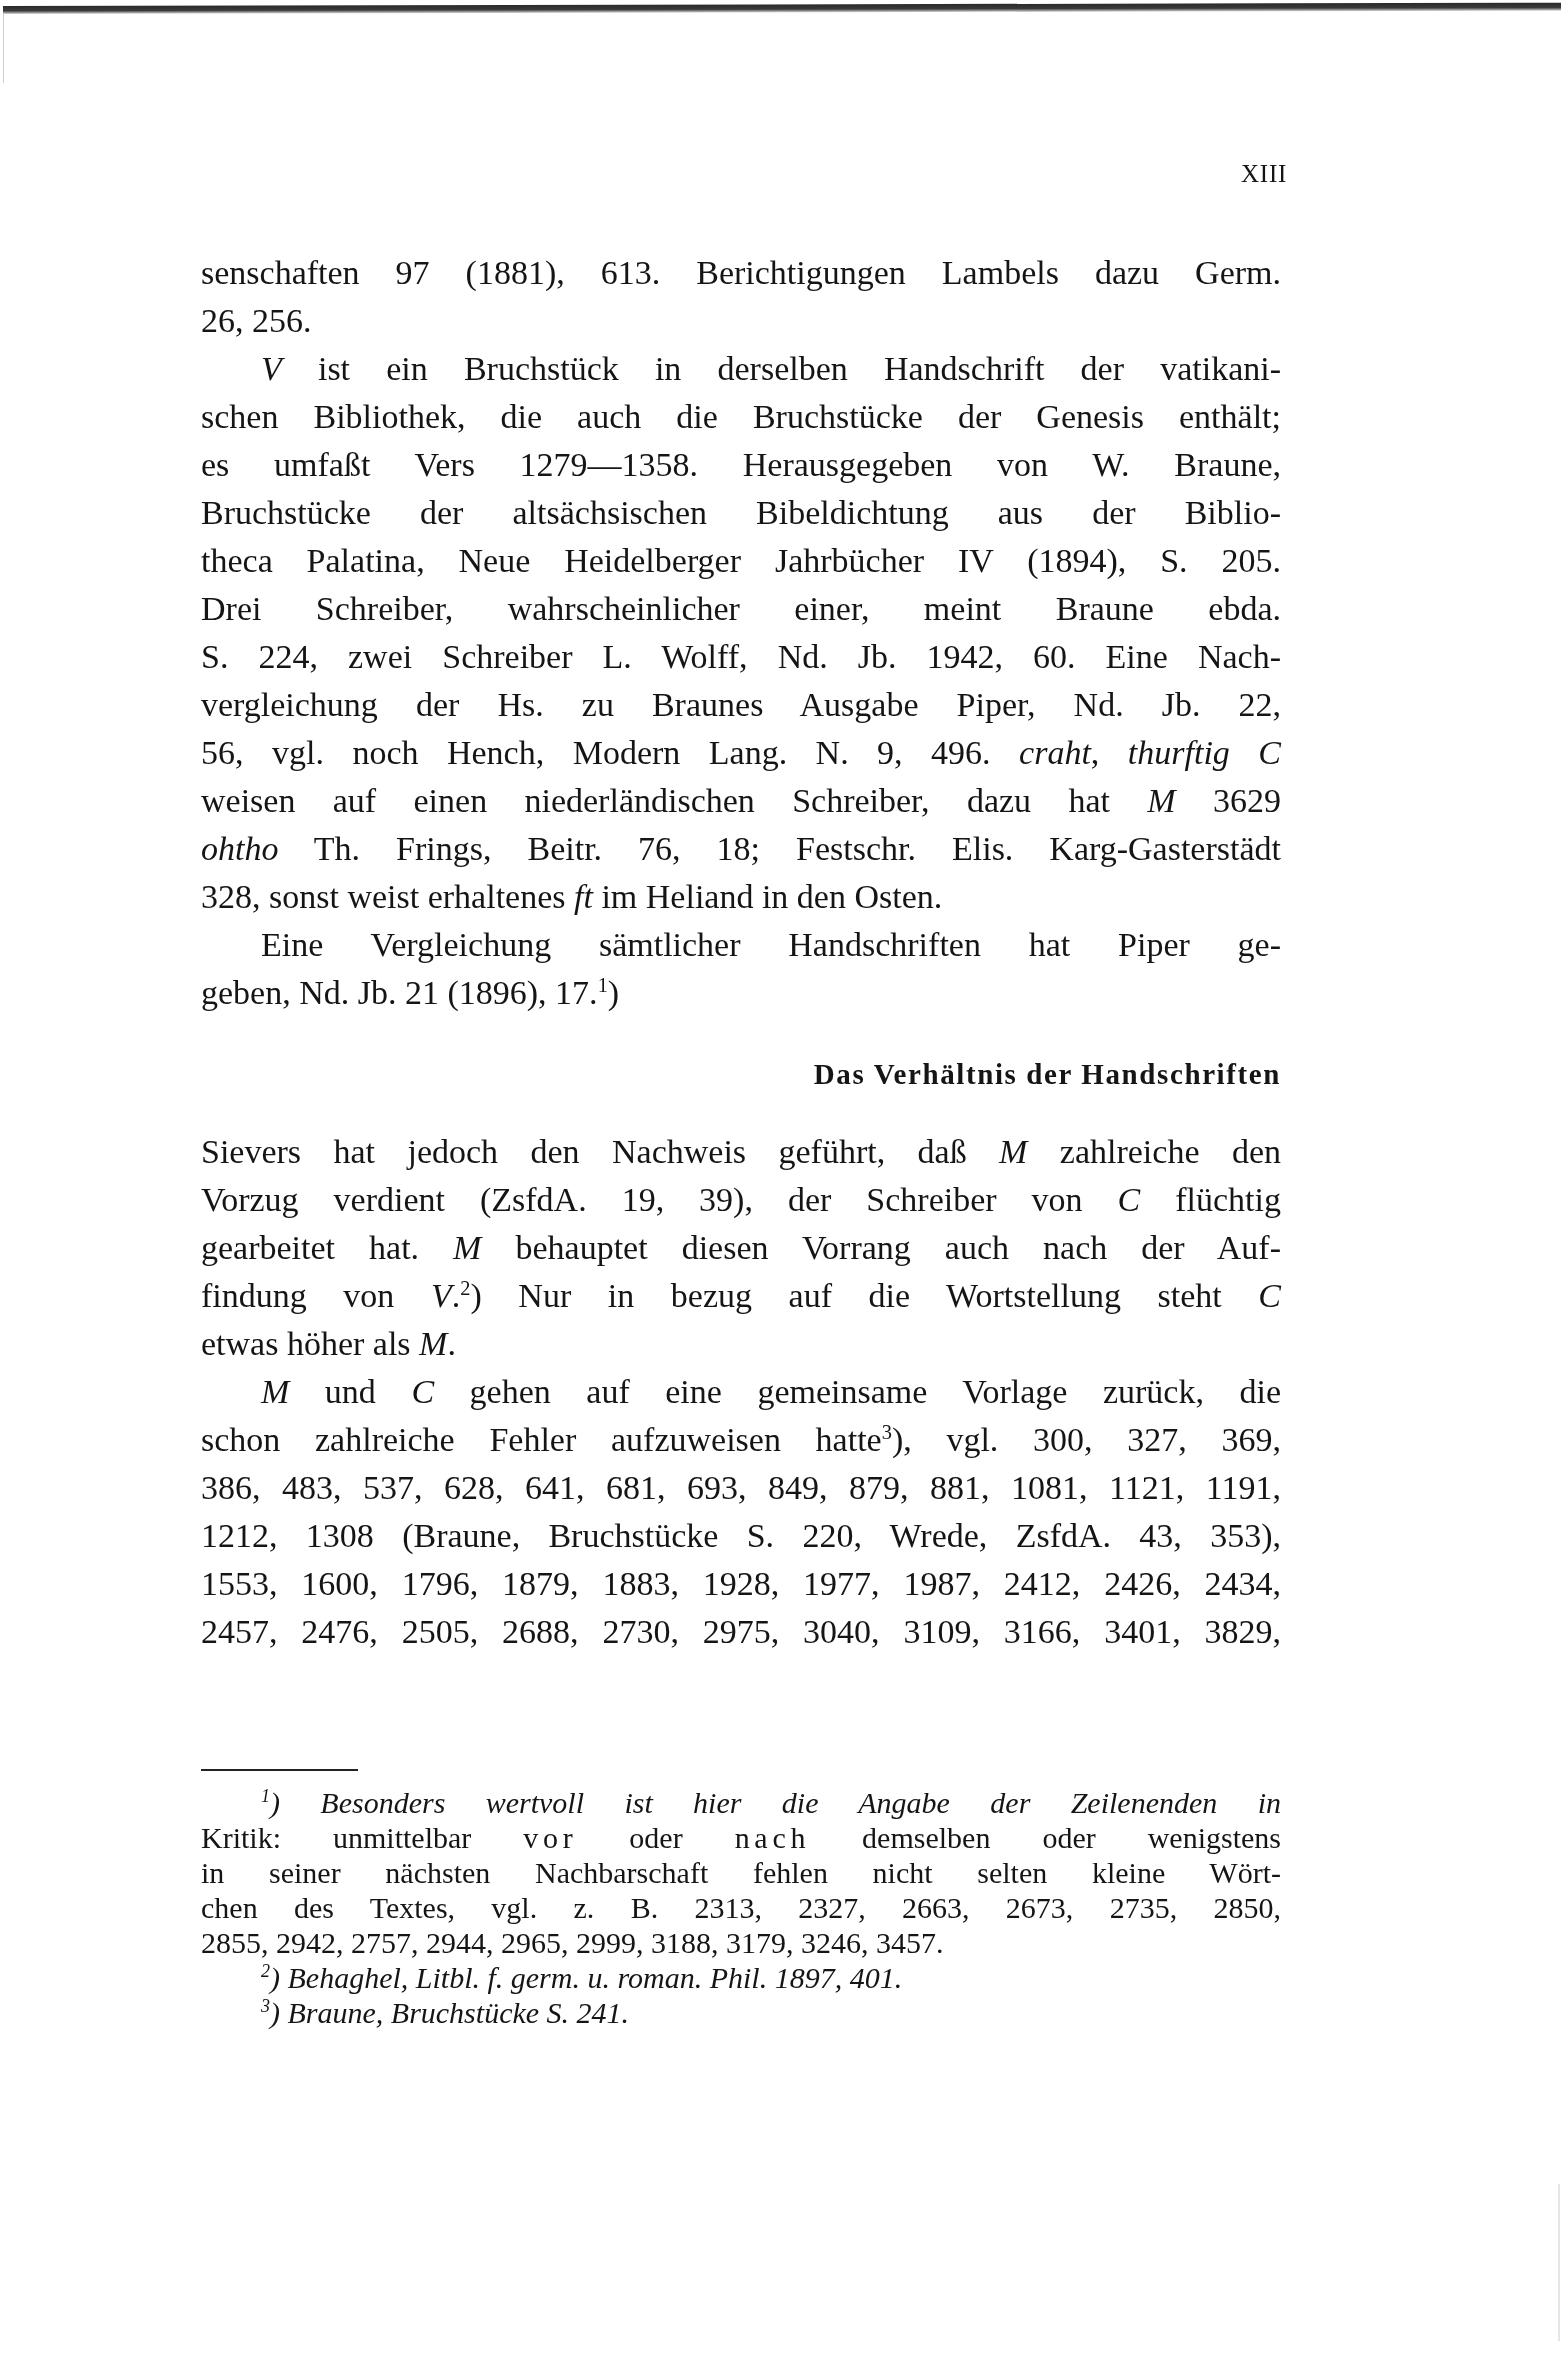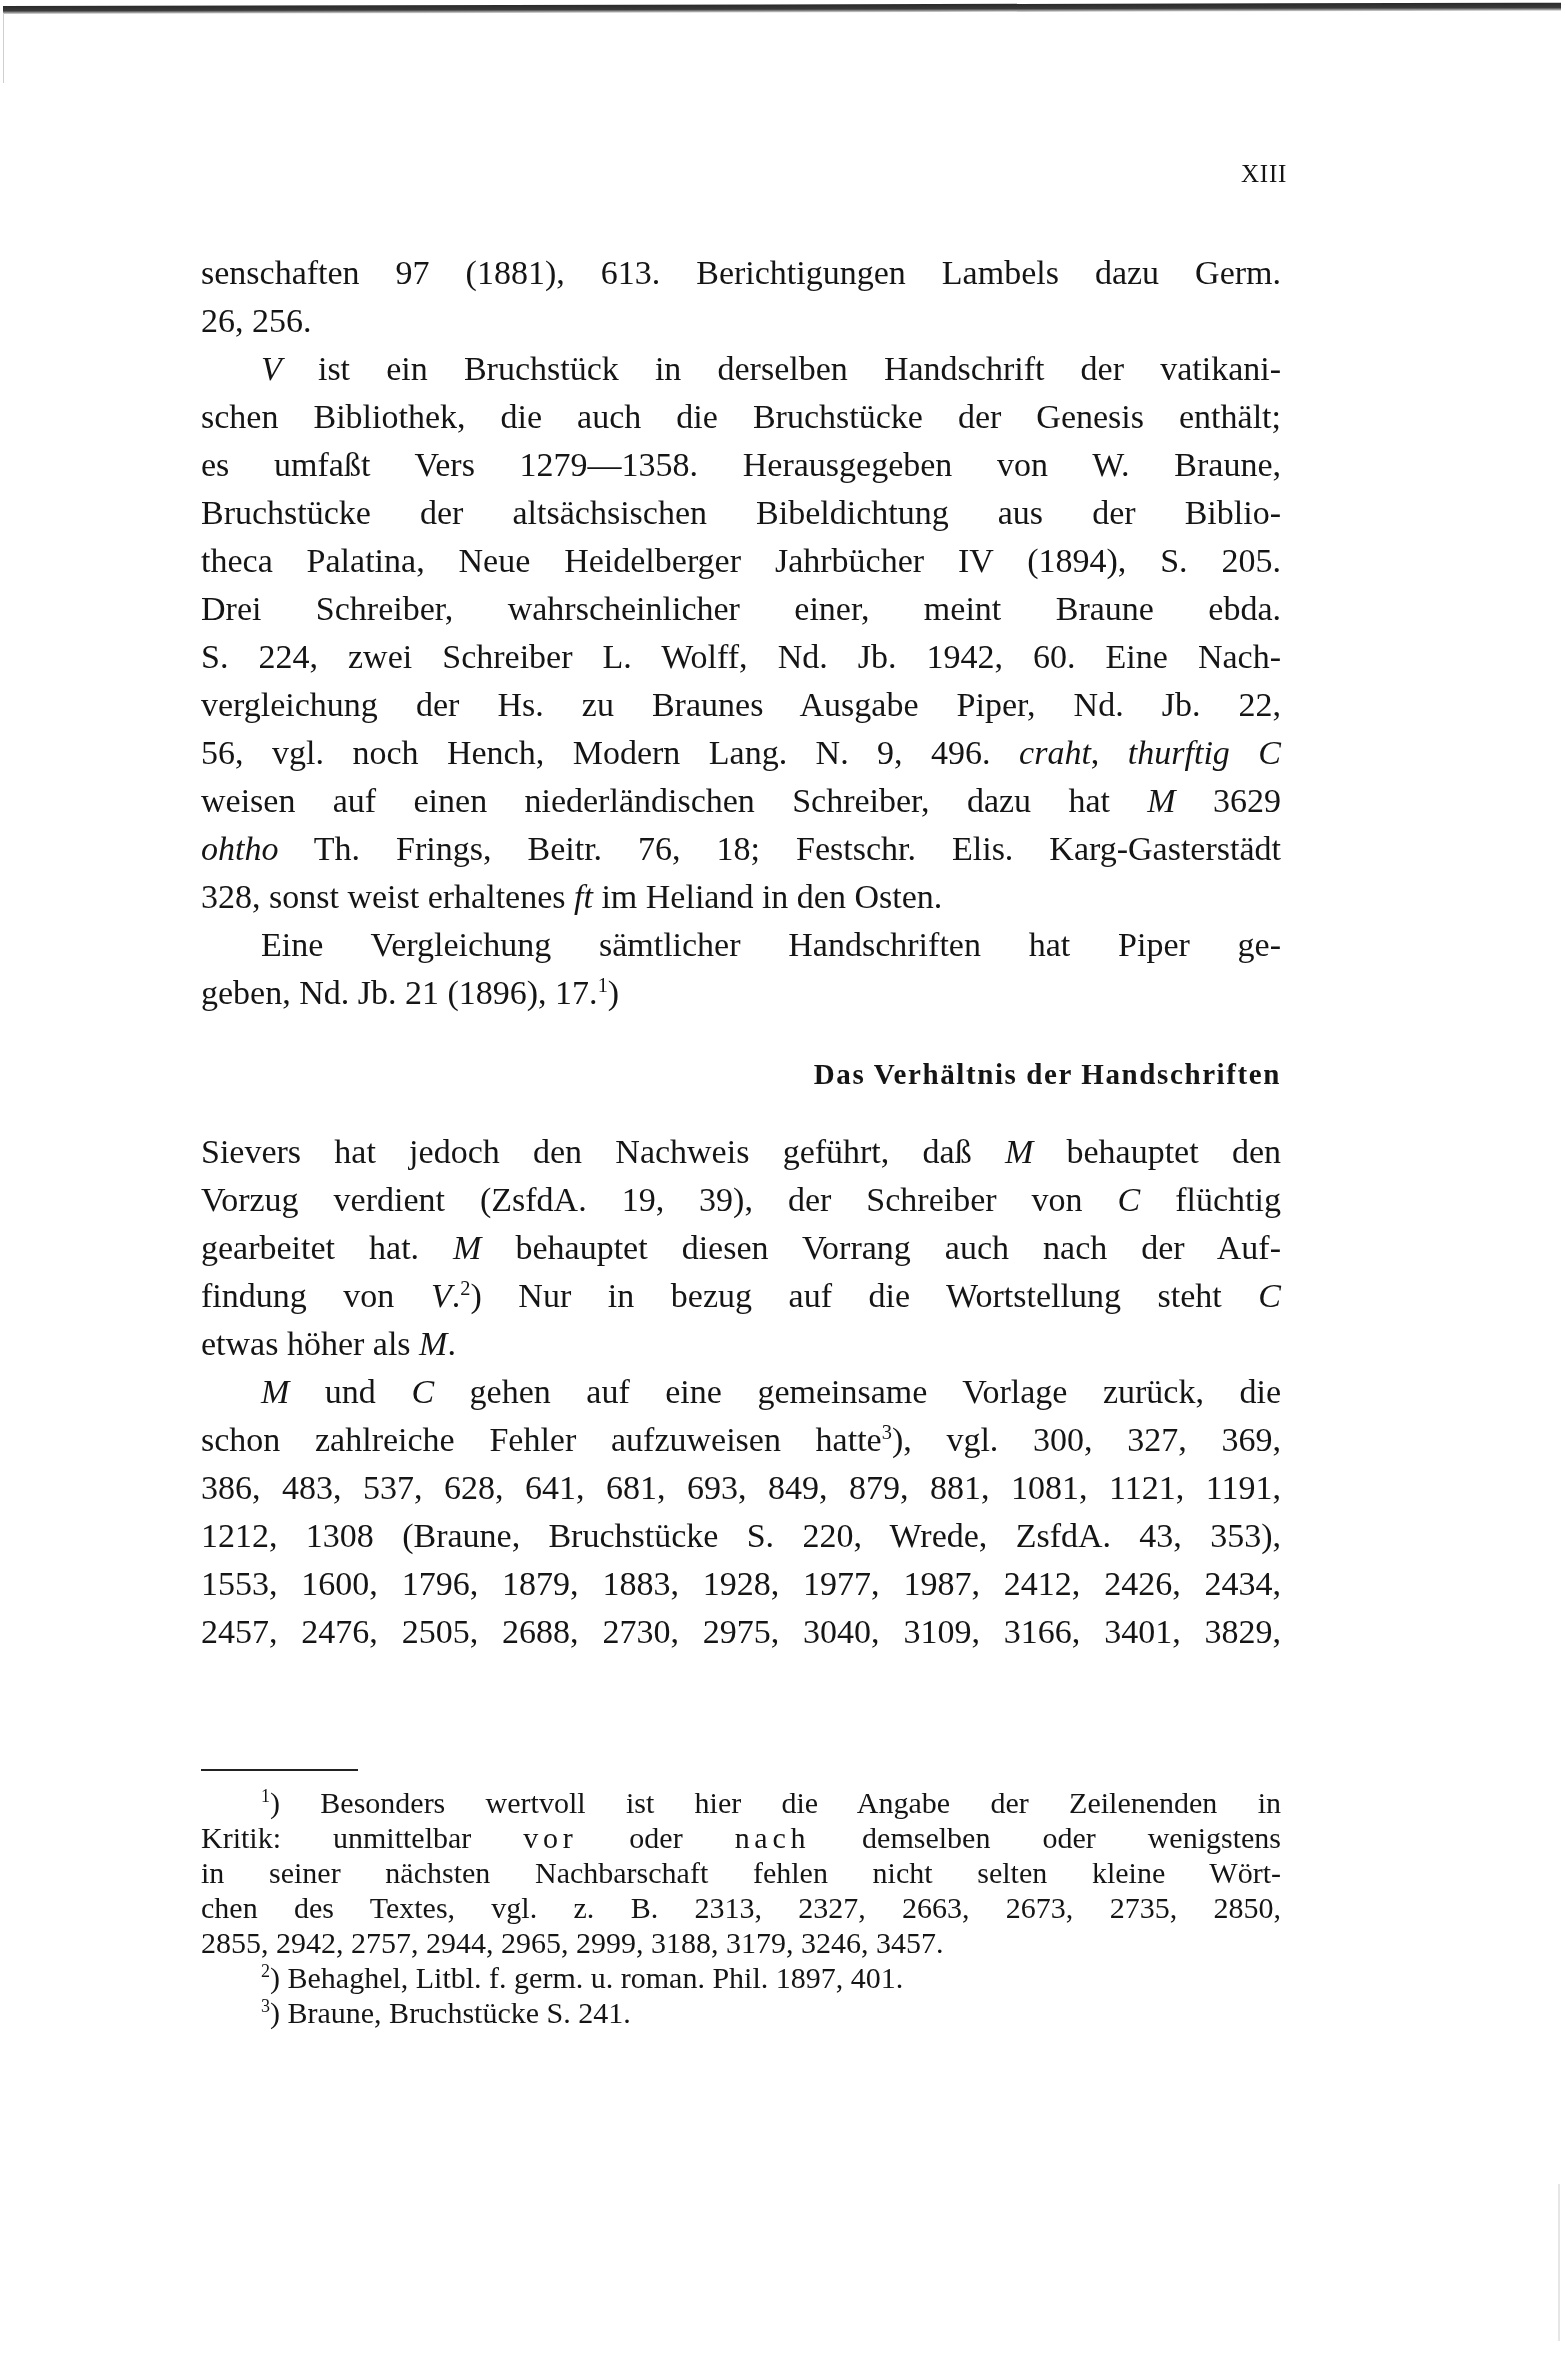--- a/index.html
+++ b/index.html
@@ -20,21 +20,21 @@
     .line.indent { padding-left: 60px; }
     .heading { text-align: right; font-weight: bold; font-size: 29px; letter-spacing: 1.6px;
                height: 48px; line-height: 48px; margin: 17px 0 30px 0; }
     .heading-gap-before { height: 15.7px; }
     i, .it { font-style: italic; }
     sup { font-size: 60%; vertical-align: super; line-height: 0; }
     .footnotes { position: absolute; left: 0; top: 1769px; width: 1080px; font-size: 30px; }
     .fn-rule { width: 157px; height: 1.6px; background: #222; margin-bottom: 14px; }
     .fn-line { height: 35px; line-height: 35px; white-space: nowrap; text-align: justify; text-align-last: justify; }
     .fn-line.last { text-align-last: left; }
-    .fn-line.indent { padding-left: 60px; }
+    .fn-line.indent { padding-left: 60px; font-style: italic; }
     .spaced { letter-spacing: 4.7px; }
   </style>
 </head>
 <body>
 
 <div class="scan-edge-top"></div>
 <div class="scan-edge-left"></div>
 <div class="scan-edge-right"></div>
 
 <div class="page">
@@ -55,21 +55,21 @@
         <div class="line"><span>56, vgl. noch Hench, Modern Lang. N. 9, 496. </span><i>craht</i><span>, </span><i>thurftig C</i></div>
         <div class="line"><span>weisen auf einen niederländischen Schreiber, dazu hat </span><i>M</i><span> 3629</span></div>
         <div class="line"><i>ohtho</i><span> Th. Frings, Beitr. 76, 18; Festschr. Elis. Karg-Gasterstädt</span></div>
         <div class="line last"><span>328, sonst weist erhaltenes </span><i>ft</i><span> im Heliand in den Osten.</span></div>
         <div class="line indent"><span>Eine Vergleichung sämtlicher Handschriften hat Piper ge-</span></div>
         <div class="line last"><span>geben, Nd. Jb. 21 (1896), 17.</span><sup>1</sup><span>)</span></div>
       </div>
     <div class="heading-gap-before"></div>
     <div class="heading">Das Verhältnis der Handschriften</div>
     <div id="body-lines-2">
-        <div class="line"><span>Sievers hat jedoch den Nachweis geführt, daß </span><i>M</i><span> behauptet den</span></div>
+        <div class="line"><span>Sievers hat jedoch den Nachweis geführt, daß </span><i>M</i><span> zahlreiche den</span></div>
         <div class="line"><span>Vorzug verdient (ZsfdA. 19, 39), der Schreiber von </span><i>C</i><span> flüchtig</span></div>
         <div class="line"><span>gearbeitet hat. </span><i>M</i><span> behauptet diesen Vorrang auch nach der Auf-</span></div>
         <div class="line"><span>findung von </span><i>V</i><span>.</span><sup>2</sup><span>) Nur in bezug auf die Wortstellung steht </span><i>C</i></div>
         <div class="line last"><span>etwas höher als </span><i>M</i><span>.</span></div>
         <div class="line indent"><i>M</i><span> und </span><i>C</i><span> gehen auf eine gemeinsame Vorlage zurück, die</span></div>
         <div class="line"><span>schon zahlreiche Fehler aufzuweisen hatte</span><sup>3</sup><span>), vgl. 300, 327, 369,</span></div>
         <div class="line"><span>386, 483, 537, 628, 641, 681, 693, 849, 879, 881, 1081, 1121, 1191,</span></div>
         <div class="line"><span>1212, 1308 (Braune, Bruchstücke S. 220, Wrede, ZsfdA. 43, 353),</span></div>
         <div class="line"><span>1553, 1600, 1796, 1879, 1883, 1928, 1977, 1987, 2412, 2426, 2434,</span></div>
         <div class="line"><span>2457, 2476, 2505, 2688, 2730, 2975, 3040, 3109, 3166, 3401, 3829,</span></div>

